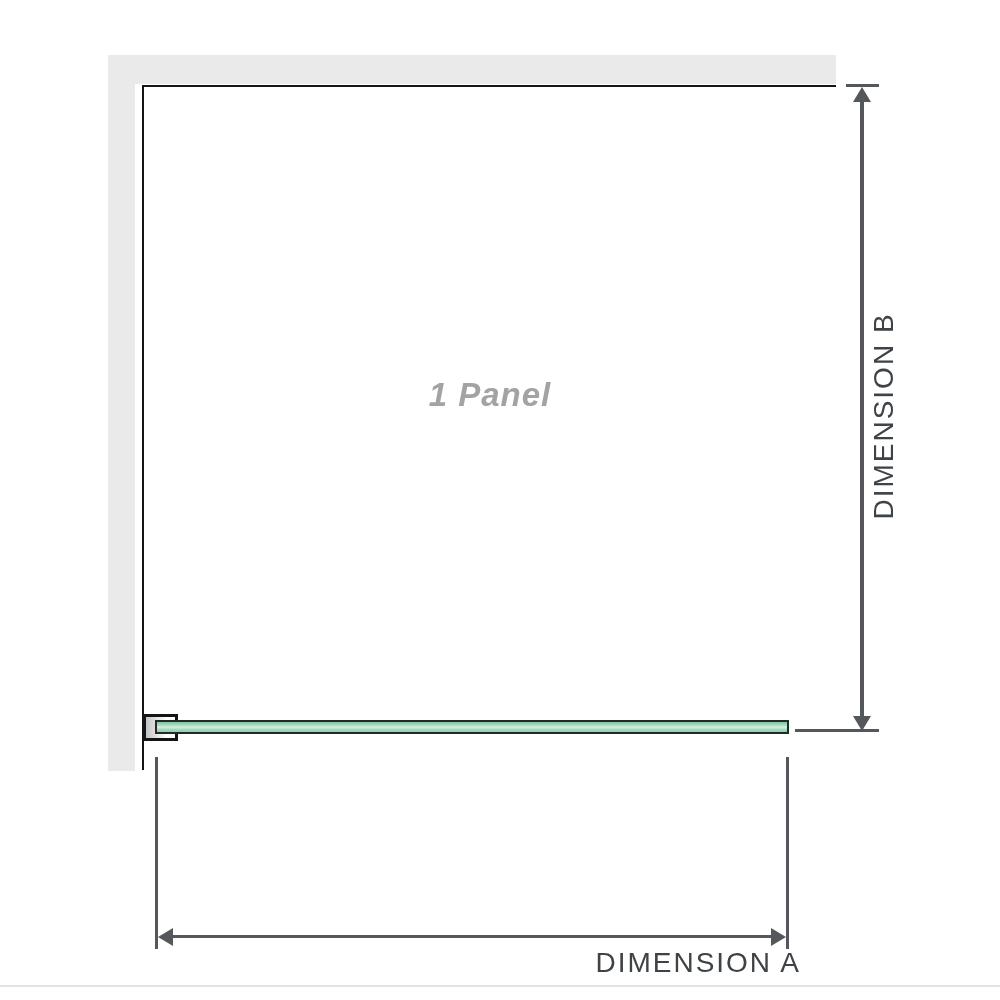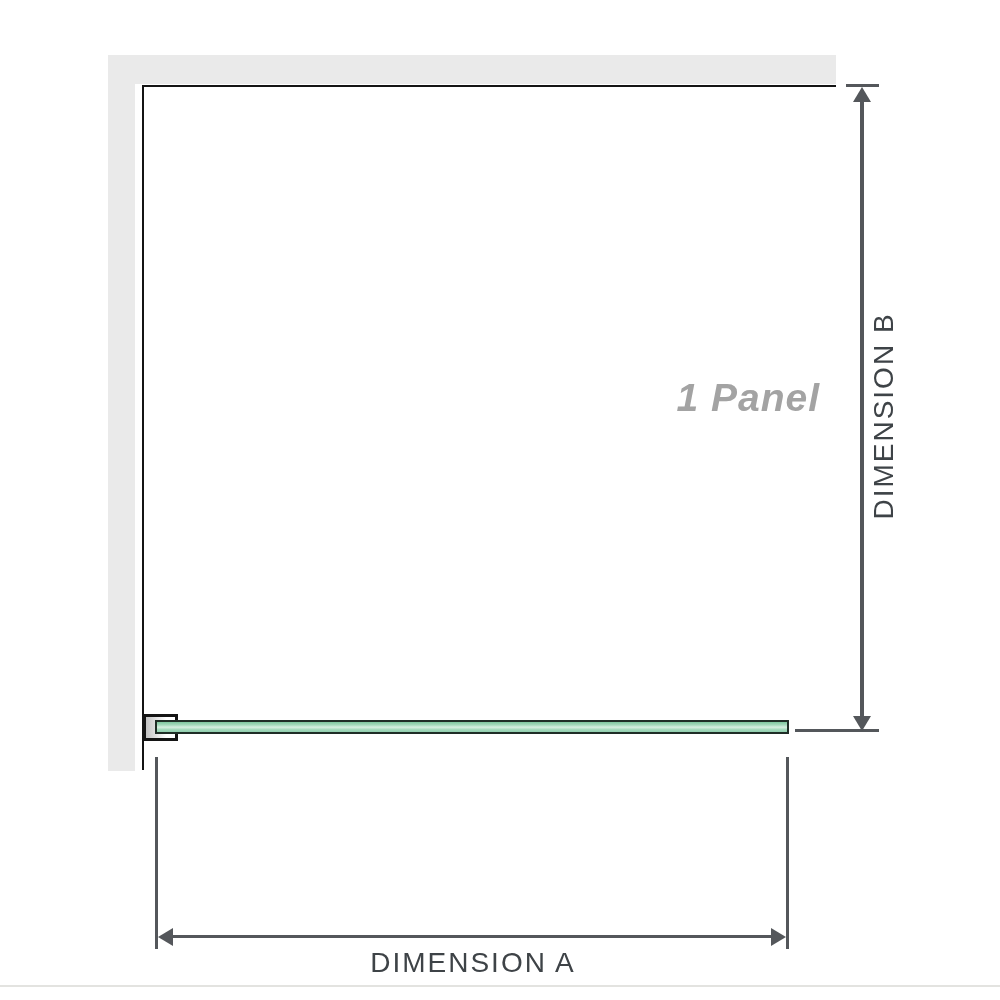--- a/index.html
+++ b/index.html
@@ -18,22 +18,22 @@
 
   
   .wall-top{position:absolute;left:108px;top:55px;width:728px;height:29px;background:var(--wall);}
   .wall-left{position:absolute;left:108px;top:55px;width:27px;height:716px;background:var(--wall);}
 
   
   .panel-line-top{position:absolute;left:142px;top:85px;width:694px;height:2px;background:var(--outline);}
   .panel-line-left{position:absolute;left:142px;top:85px;width:2px;height:685px;background:var(--outline);}
 
   
-  .watermark{position:absolute;left:160px;top:376px;width:660px;text-align:right;
-    font-size:39px;font-style:italic;font-weight:bold;letter-spacing:1px;color:var(--watermark);}
+  .watermark{position:absolute;left:160px;top:376px;width:660px;text-align:center;
+    font-size:33px;font-style:italic;font-weight:bold;letter-spacing:1px;color:var(--watermark);}
 
   
   .bracket{position:absolute;left:143px;top:714px;width:35px;height:27px;
     border:3px solid var(--outline);
     background:linear-gradient(90deg,#c3c3c3 0%,#e6e6e6 40%,#ffffff 70%);}
   .glass{position:absolute;left:155px;top:720px;width:634px;height:14px;
     border:2px solid var(--glass-border);
     background:linear-gradient(180deg,#7ec69e 0%,#a6dabd 30%,#d7efe1 52%,#a6dabd 75%,#8fceae 100%);}
 
   
@@ -49,21 +49,21 @@
     font-size:28px;letter-spacing:2px;color:var(--label);}
 
   
   .dimA-ext-left{position:absolute;left:155px;top:757px;width:3px;height:192px;background:var(--dim);}
   .dimA-ext-right{position:absolute;left:786px;top:757px;width:3px;height:192px;background:var(--dim);}
   .dimA-line{position:absolute;left:170px;top:935px;width:604px;height:3px;background:var(--dim);}
   .dimA-arrow-left{position:absolute;left:158px;top:928px;width:0;height:0;
     border-top:9px solid transparent;border-bottom:9px solid transparent;border-right:15px solid var(--dim);}
   .dimA-arrow-right{position:absolute;left:771px;top:928px;width:0;height:0;
     border-top:9px solid transparent;border-bottom:9px solid transparent;border-left:15px solid var(--dim);}
-  .dimA-label{position:absolute;left:157px;top:947px;width:632px;text-align:center;
+  .dimA-label{position:absolute;left:169px;top:947px;width:632px;text-align:right;
     font-size:28px;letter-spacing:2px;color:var(--label);}
 
   
   .separator{position:absolute;left:0;top:985px;width:1000px;height:2px;background:var(--separator);}
 </style>
 </head>
 <body>
 
 <div class="stage">
 

